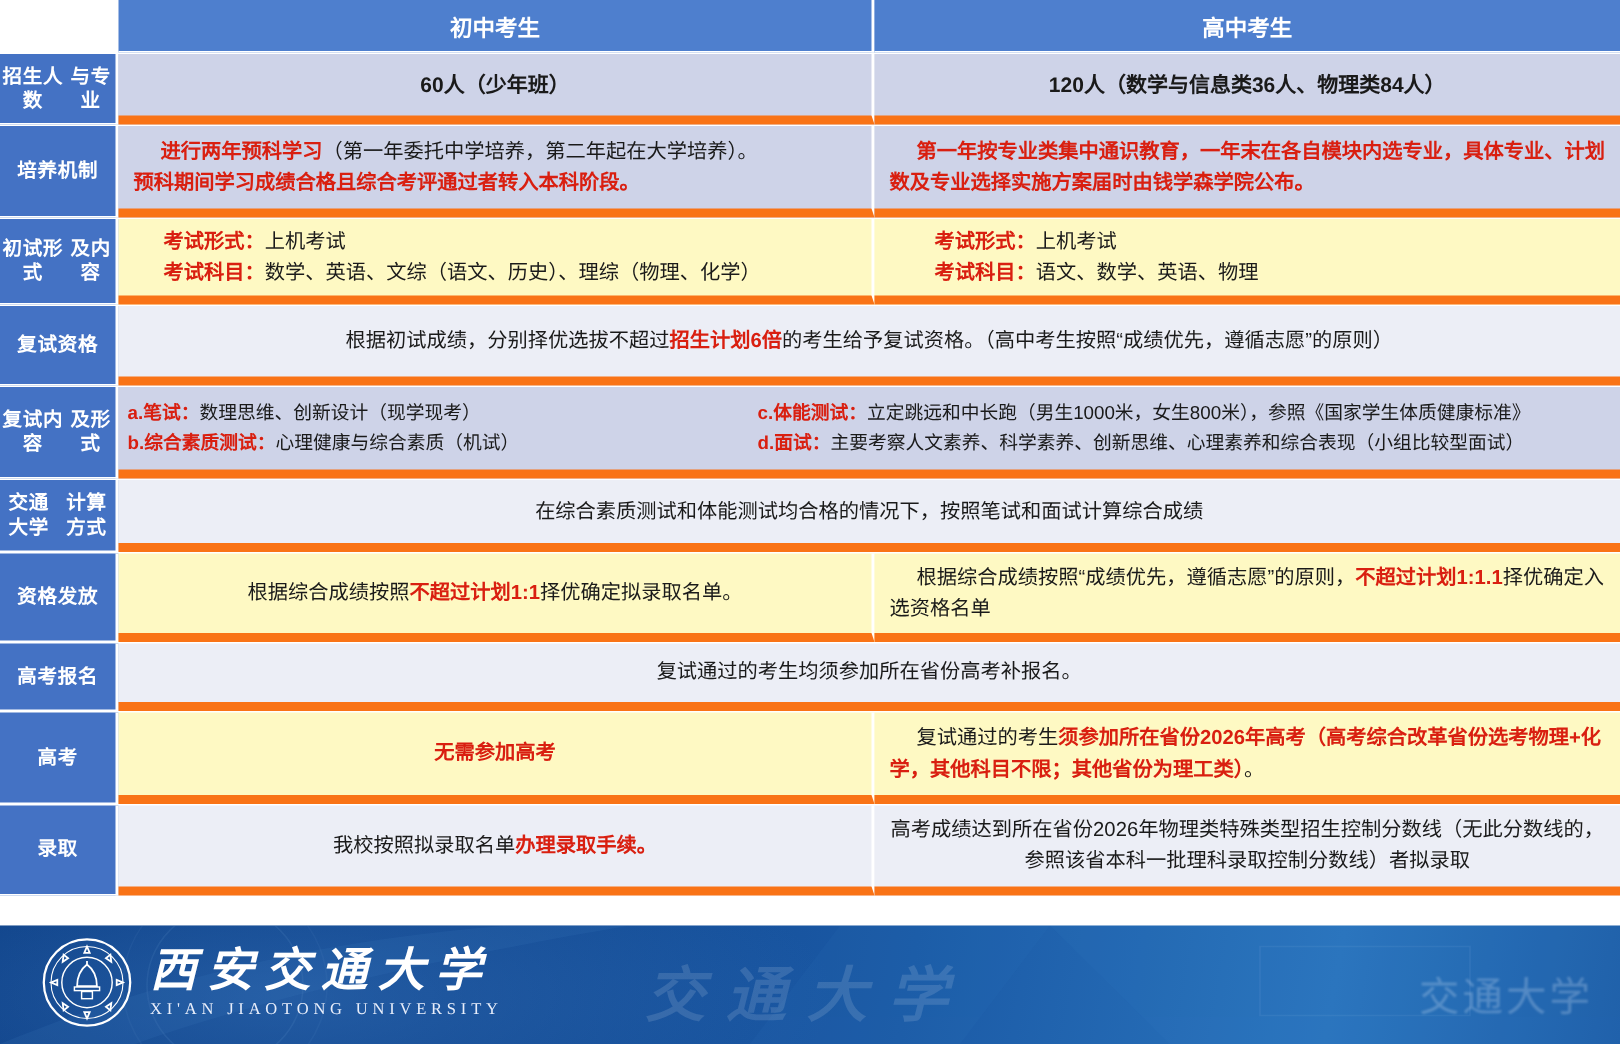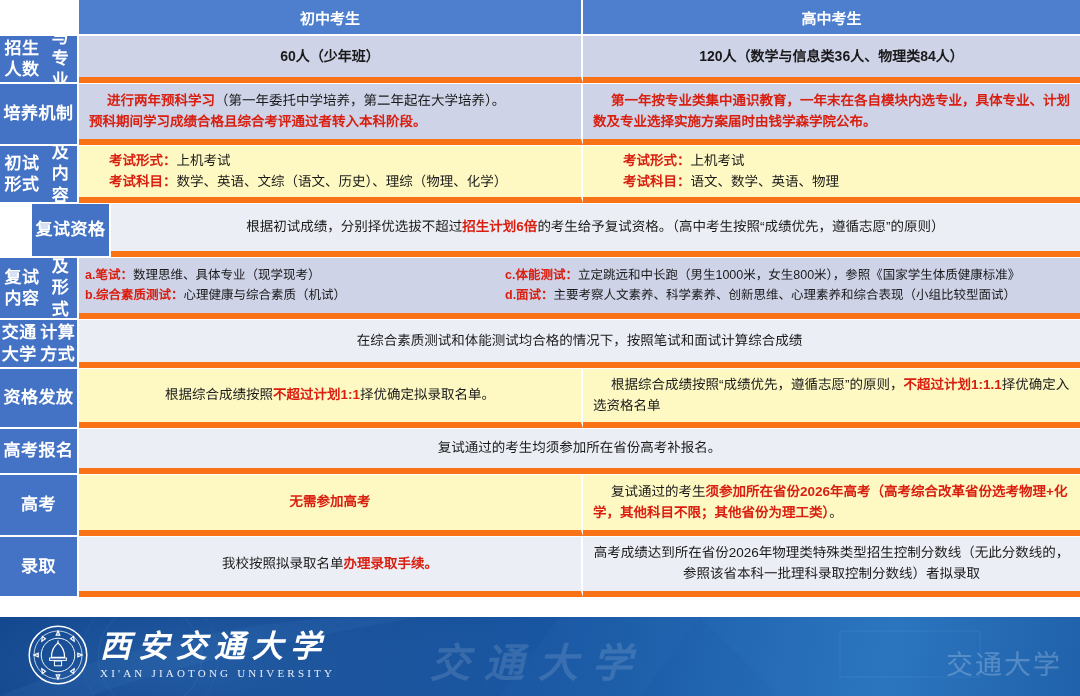--- a/index.html
+++ b/index.html
@@ -32,21 +32,21 @@
     border-bottom: 1px solid #ffffff;
   }
 
   
   .lbl {
     width: 79px;
     min-width: 79px;
     background: #4472c4;
     color: #ffffff;
     font-weight: bold;
-    font-size: 17px;
+    font-size: 13px;
     line-height: 1.25;
     display: flex;
     align-items: center;
     justify-content: center;
     text-align: center;
     box-sizing: border-box;
     border-right: 2px solid #ffffff;
     border-bottom: 1px solid #ffffff;
     letter-spacing: 0.5px;
   }
@@ -228,40 +228,40 @@
     <div class="cell full bg-mid">
       <span class="tline" style="padding-left:30px;">
         <span class="r">考试形式：</span><span>上机考试</span>
       </span>
       <span class="tline" style="padding-left:30px;">
         <span class="r">考试科目：</span><span>语文、数学、英语、物理</span>
       </span>
     </div>
   </div>
 
-  <div class="row" style="height:54px;padding-left:32px;">
+  <div class="row" style="height:54px;">
     <div class="lbl">复试资格</div>
     <div class="cell full center bg-light">
       <span>
         <span>根据初试成绩，分别择优选拔不超过</span><span class="r">招生计划6倍</span><span>的考生给予复试资格。（高中考生按照“成绩优先，遵循志愿”的原则）</span>
       </span>
     </div>
   </div>
 
   <div class="row" style="height:62px;">
     <div class="lbl">
       <span>复试内容</span>
         <br>
       <span>及形式</span>
     </div>
     <div class="cell full bg-dark" style="padding:5px 6px;">
       <div style="display:flex;width:100%;">
         <div style="flex:0 0 420px;">
           <span class="tline sm">
-            <span class="r">a.笔试：</span><span>数理思维、具体专业（现学现考）</span>
+            <span class="r">a.笔试：</span><span>数理思维、创新设计（现学现考）</span>
           </span>
           <span class="tline sm">
             <span class="r">b.综合素质测试：</span><span>心理健康与综合素质（机试）</span>
           </span>
         </div>
         <div style="flex:1 1 auto;">
           <span class="tline sm">
             <span class="r">c.体能测试：</span><span>立定跳远和中长跑（男生1000米，女生800米），参照《国家学生体质健康标准》</span>
           </span>
           <span class="tline sm">

